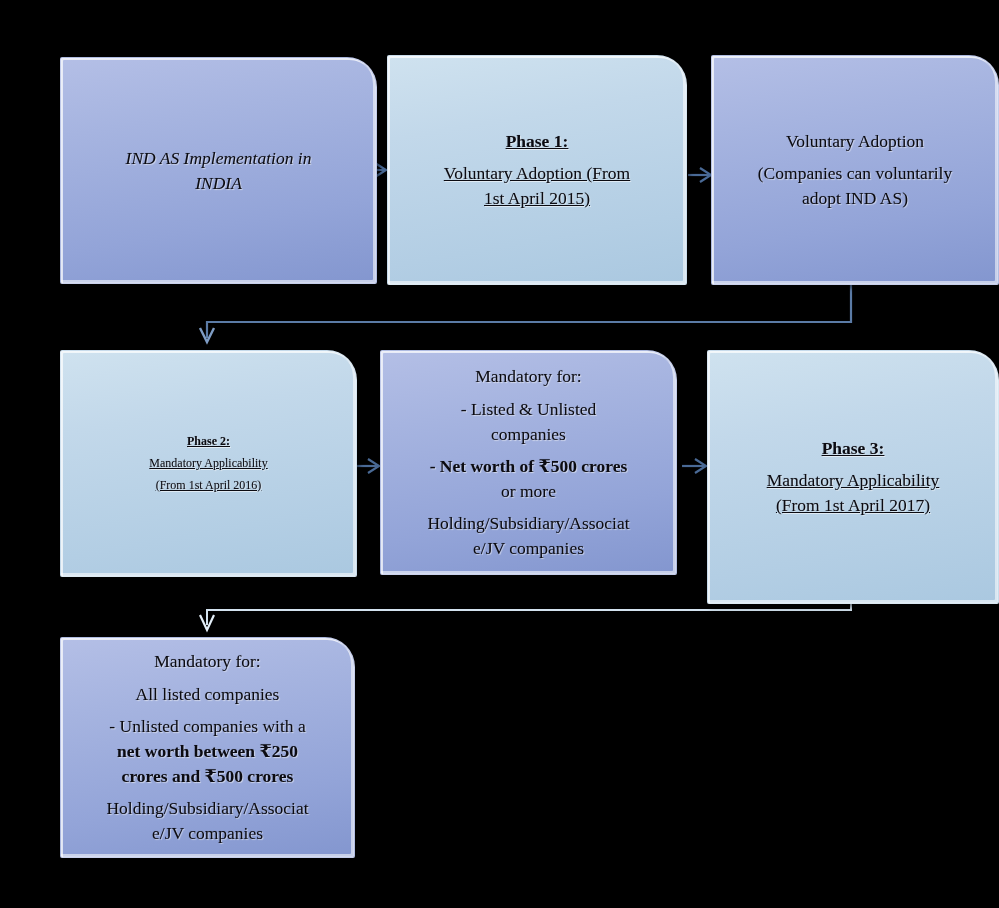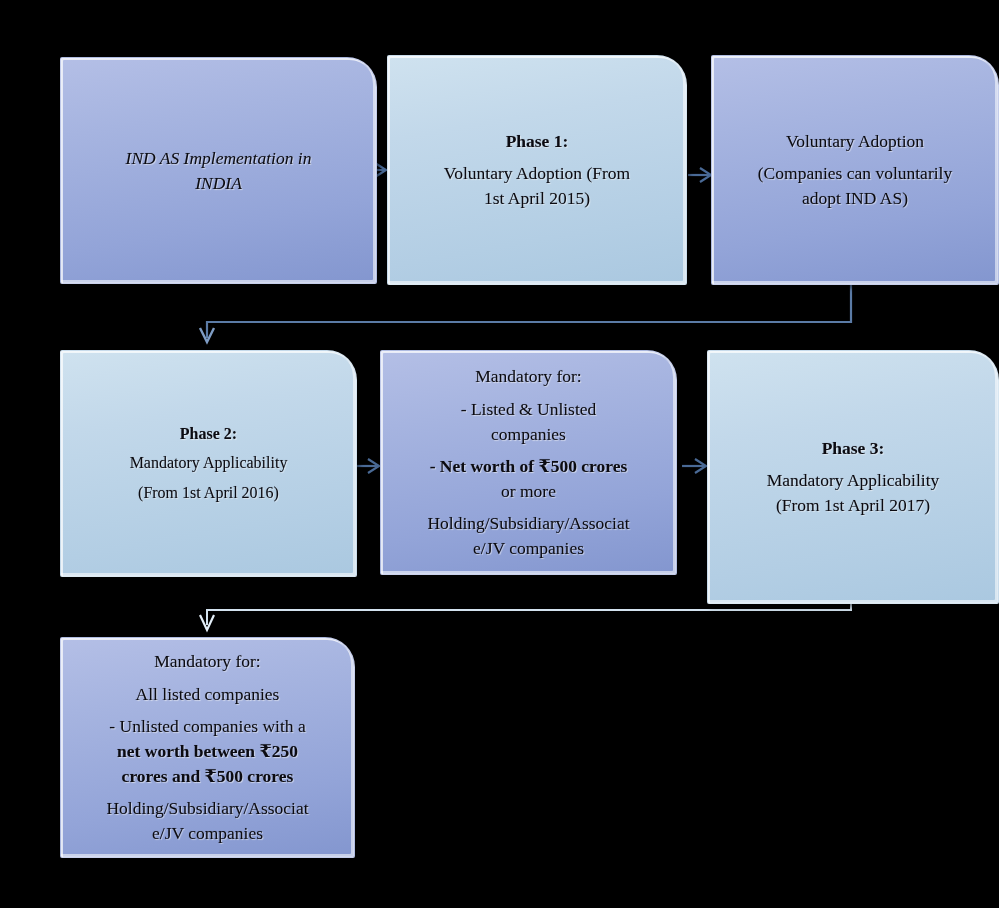--- a/index.html
+++ b/index.html
@@ -17,21 +17,21 @@
          inset 2px 2px 0 rgba(255,255,255,.70),
          inset -3px -3px 0 rgba(255,255,255,.55),
          2px 3px 5px rgba(0,0,0,.55);
        border:1px solid rgba(255,255,255,.30);
        overflow:hidden;}
   .box::after{content:"";position:absolute;inset:0;border-radius:2px 30px 2px 2px;
        pointer-events:none;
        box-shadow:inset 0 0 0 1px rgba(255,255,255,.22);}
 
   .fill-dark{background:linear-gradient(170deg,#b4bfe6 0%,#a6b4e0 28%,#93a4d8 70%,#8396cf 100%);}
-  .fill-light{background:linear-gradient(170deg,#cfe2ef 0%,#c2d8ea 30%,#b3cee4 75%,#aac8e0 100%);}
+  .fill-light{background:linear-gradient(170deg,#cfe2ef 0%,#c2d8ea 30%,#b3cee4 75%,#aac8e0 100%);text-decoration:underline;}
 
   .ln{display:block;line-height:1.30;
       text-shadow:1px 1px 1px rgba(255,255,255,.55), 0 0 1px rgba(0,0,0,.25);}
   .ln.sp{margin-top:.55em;}
   .ln.tight{margin-top:.12em;}
   .b{font-weight:bold;}
   .u{text-underline-offset:2px;}
   svg.conn{position:absolute;left:0;top:0;width:999px;height:908px;overflow:visible;}
 </style>
 </head>
@@ -82,21 +82,21 @@
     <span class="ln sp">Voluntary Adoption (From</span>
     <span class="ln tight">1st April 2015)</span>
   </div>
 
   <div class="box fill-dark" style="left:711px;top:55px;width:288px;height:230px;font-size:17.5px;text-align:right;">
     <span class="ln">Voluntary Adoption</span>
     <span class="ln sp">(Companies can voluntarily</span>
     <span class="ln tight">adopt IND AS)</span>
   </div>
 
-  <div class="box fill-light" style="left:60px;top:350px;width:297px;height:227px;font-size:16px;">
+  <div class="box fill-light" style="left:60px;top:350px;width:297px;height:227px;font-size:12px;">
     <span class="ln b">Phase 2:</span>
     <span class="ln sp">Mandatory Applicability</span>
     <span class="ln sp">(From 1st April 2016)</span>
   </div>
 
   <div class="box fill-dark" style="left:380px;top:350px;width:297px;height:225px;font-size:17.5px;padding:6px 10px;">
     <span class="ln u">Mandatory for:</span>
     <span class="ln sp">- Listed &amp; Unlisted</span>
     <span class="ln tight">companies</span>
     <span class="ln sp b">- Net worth of ₹500 crores</span>

